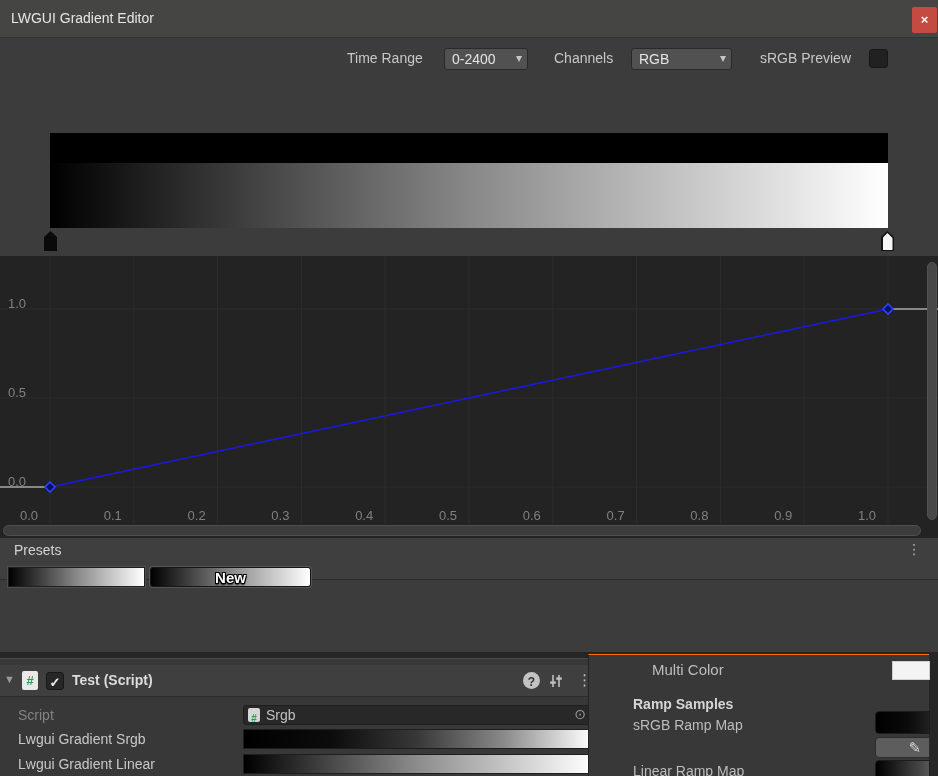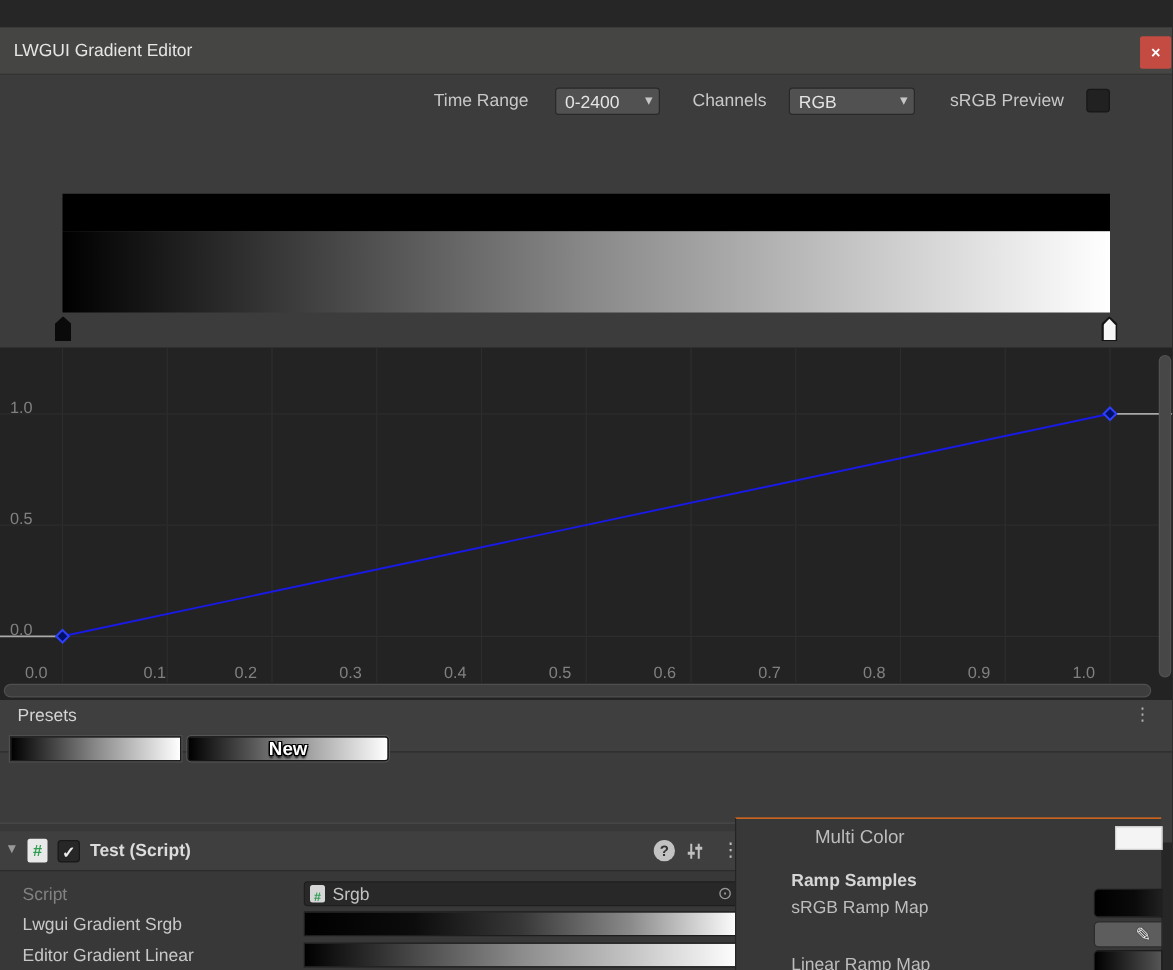--- a/index.html
+++ b/index.html
@@ -1,20 +1,20 @@
 <!DOCTYPE html>
 <html style="--titlebar-bg: #454543; --window-bg: #3C3C3C; --curve-bg: #232323; --grid-line: #2D2D2D; --panel-bg: #383838; --header-bg: #3F3F3F; --field-bg: #282828; --dropdown-bg: #515151; --close-red: #C34B42; --curve-blue: #1A1AE8; --flat-line: #A9A9A9; --label-text: #C8C8C8; --dim-text: #828282; --tick-text: #808080;"><head>
 <meta charset="utf-8">
 <style>
   html,body{margin:0;padding:0;background:#262626;}
   *{box-sizing:border-box;font-family:"Liberation Sans", sans-serif;}
   .screen{position:relative;width:938px;height:776px;background:#262626;overflow:hidden;}
 
   
-  .editor-window{position:absolute;left:0;top:0;width:938px;height:652px;background:var(--window-bg,#3C3C3C);margin-top:22px;}
+  .editor-window{position:absolute;left:0;top:0;width:938px;height:652px;background:var(--window-bg,#3C3C3C);}
   .titlebar{position:absolute;left:0;top:0;width:938px;height:38px;background:var(--titlebar-bg,#454543);border-bottom:1px solid #333;}
   .title{position:absolute;left:11px;top:10px;font-size:14px;color:#e6e6e6;}
   .close-btn{position:absolute;right:1px;top:7px;width:25px;height:26px;background:var(--close-red,#C34B42);border:none;border-radius:2px;color:#fff;font-size:13px;font-weight:bold;line-height:24px;text-align:center;padding:0;cursor:pointer;}
 
   .toolbar{position:absolute;left:0;top:38px;width:938px;height:42px;}
   .tb-label{position:absolute;top:12px;font-size:14px;color:var(--label-text,#C8C8C8);white-space:nowrap;}
   .dropdown{position:absolute;top:10px;height:22px;background:var(--dropdown-bg,#515151);border:1px solid #292929;border-radius:3px;color:#e4e4e4;font-size:14px;line-height:20px;padding-left:7px;cursor:pointer;}
   .dd-arrow{position:absolute;right:5px;top:-1px;font-size:12px;color:#c6c6c6;}
   .checkbox{position:absolute;top:11px;width:19px;height:19px;background:#212121;border:1px solid #171717;border-radius:3px;cursor:pointer;}
 
@@ -132,21 +132,21 @@
           <path d="M 50 226 L 55 231 L 50 236 L 45 231 Z" fill="#001065" stroke="#2d3fff" stroke-width="1.6"></path>
           <path d="M 888 48 L 893 53 L 888 58 L 883 53 Z" fill="#001065" stroke="#2d3fff" stroke-width="1.6"></path>
         </svg>
       <div id="y-ticks">
           <span class="y-tick" style="top: 218px;">0.0</span>
           <span class="y-tick" style="top: 129px;">0.5</span>
           <span class="y-tick" style="top: 40px;">1.0</span>
         </div>
       <div id="x-ticks">
           <span class="x-tick" style="left: 9px;">0.0</span>
-          <span class="x-tick" style="left: 92.8px; text-align: right;">0.1</span>
+          <span class="x-tick" style="left: 92.8px;">0.1</span>
           <span class="x-tick" style="left: 176.6px;">0.2</span>
           <span class="x-tick" style="left: 260.4px; text-align: center;">0.3</span>
           <span class="x-tick" style="left: 344.2px;">0.4</span>
           <span class="x-tick" style="left: 428px;">0.5</span>
           <span class="x-tick" style="left: 511.8px;">0.6</span>
           <span class="x-tick" style="left: 595.6px;">0.7</span>
           <span class="x-tick" style="left: 679.4px;">0.8</span>
           <span class="x-tick" style="left: 763.2px;">0.9</span>
           <span class="x-tick" style="left: 847px;">1.0</span>
         </div>
@@ -189,21 +189,21 @@
         <span class="picker">⊙</span>
       </div>
     </div>
 
     <div class="row r2">
       <span class="lbl">Lwgui Gradient Srgb</span>
       <div class="grad-field" style="background: linear-gradient(90deg, rgb(0, 0, 0) 0%, rgb(12, 12, 12) 25%, rgb(56, 56, 56) 50%, rgb(138, 138, 138) 75%, rgb(255, 255, 255) 100%);"></div>
     </div>
 
     <div class="row r3">
-      <span class="lbl">Editor Gradient Linear</span>
+      <span class="lbl">Lwgui Gradient Linear</span>
       <div class="grad-field" style="background: linear-gradient(90deg, rgb(0, 0, 0) 0%, rgb(72, 72, 72) 25%, rgb(140, 140, 140) 50%, rgb(196, 196, 196) 75%, rgb(255, 255, 255) 100%);"></div>
     </div>
   </section>
 
   <section class="material-panel">
     <span class="mp-label" style="left:63px;top:6px">Multi Color</span>
     <div class="mp-white-swatch"></div>
     <span class="mp-bold" style="left:44px;top:41px">Ramp Samples</span>
     <span class="mp-label" style="left:44px;top:62px;font-size:14px">sRGB Ramp Map</span>
     <div class="mp-thumb t1" style="background: linear-gradient(90deg, rgb(0, 0, 0) 0%, rgb(10, 10, 10) 60%, rgb(32, 32, 32) 100%);"></div>

